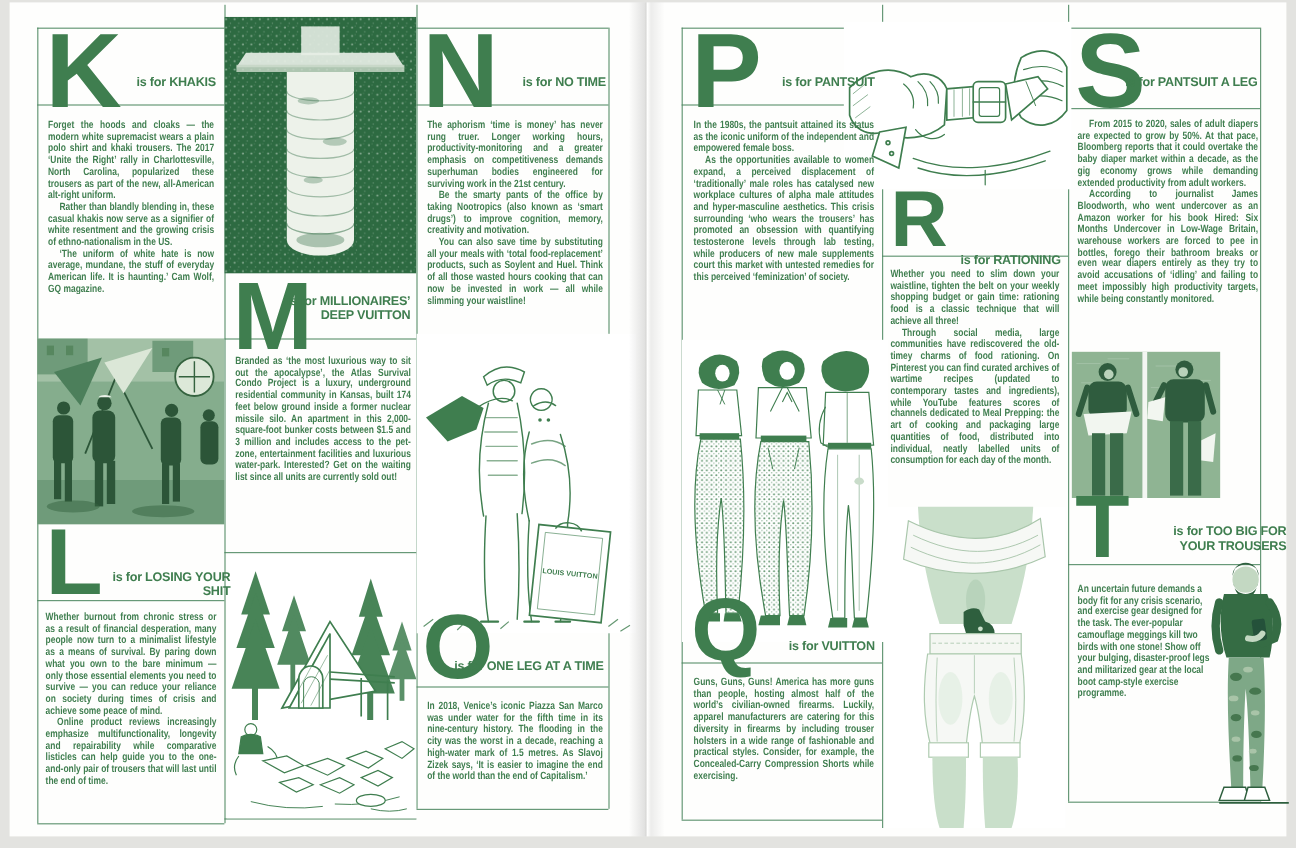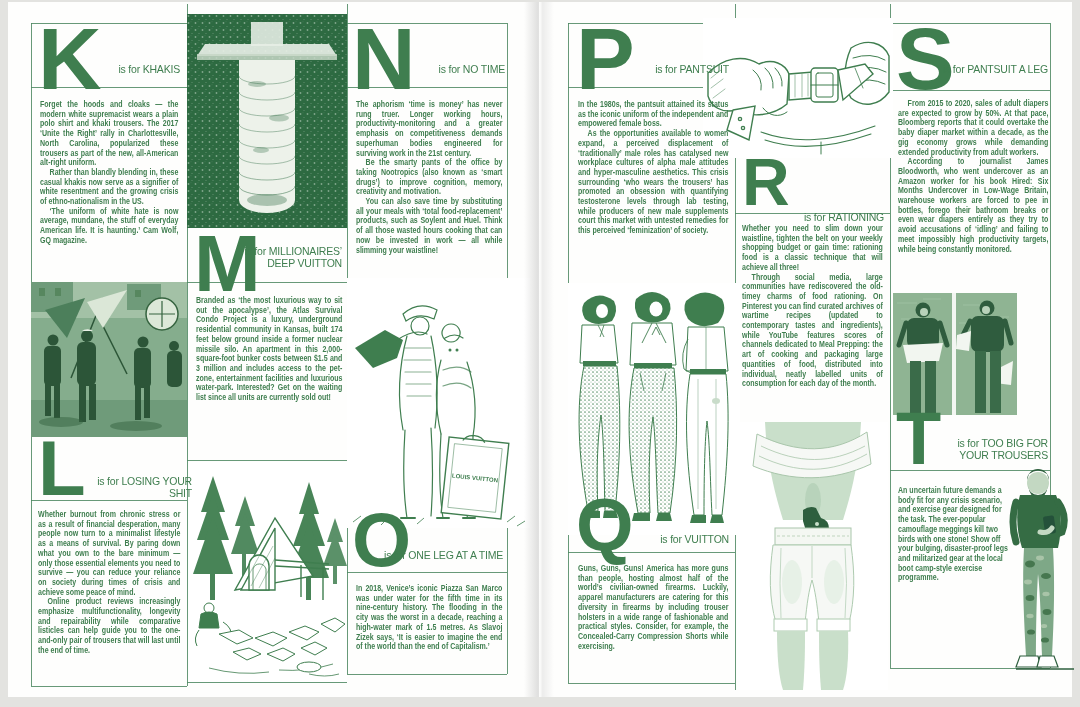--- a/index.html
+++ b/index.html
@@ -6,40 +6,40 @@
   .canvas{position:relative;width:1080px;height:707px;background:#e3e3e0;overflow:hidden;
           font-family:"Liberation Sans",sans-serif;}
   .page{position:absolute;top:2px;height:695px;background:#fefefd;}
   .page-left{left:8px;width:530px;}
   .page-right{left:538px;width:534px;}
   .fold{position:absolute;top:2px;left:524px;width:30px;height:695px;
         background:linear-gradient(90deg,rgba(0,0,0,0) 0%,rgba(80,80,80,.18) 48%,rgba(255,255,255,0) 52%,rgba(0,0,0,.07) 62%,rgba(0,0,0,0) 100%);}
   .rule{position:absolute;background:#4c8760;opacity:.85;}
   .hr{height:1px;} .vr{width:1px;}
   .letter{position:absolute;color:#3f7e4f;font-weight:bold;line-height:.74;letter-spacing:-2px;}
-  .isfor{position:absolute;color:#3f7e4f;font-weight:normal;font-size:10.5px;line-height:11.5px;
+  .isfor{position:absolute;color:#3f7e4f;font-weight:bold;font-size:10.5px;line-height:11.5px;
          letter-spacing:-0.2px;text-align:right;}
   .body{position:absolute;color:#3f7e4f;font-weight:bold;font-size:8.8px;line-height:9.7px;
         text-align:justify;transform:scaleX(.8);transform-origin:left top;letter-spacing:0;}
   .body p{margin:0;}
   .body p.indent{text-indent:12px;}
   .body.rag{text-align:left;}
   .img{position:absolute;}
   
   .lt-k{left:38px;top:26px;font-size:88px;}   .lt-n{left:352px;top:26px;font-size:88px;}
   .lt-p{left:576px;top:26px;font-size:88px;}  .lt-s{left:896px;top:26px;font-size:88px;}
   .lt-m{left:194px;top:234px;font-size:80px;} .lt-l{left:38px;top:440px;font-size:78px;}
   .lt-o{left:352px;top:512px;font-size:76px;} .lt-q{left:576px;top:498px;font-size:74px;}
   .lt-r{left:742px;top:158px;font-size:66px;} .lt-t{left:896px;top:412px;font-size:74px;}
   
   .if-k{left:80px;top:64px;width:100px;}  .if-n{left:395px;top:64px;width:110px;}
   .if-p{left:620px;top:64px;width:109px;} .if-s{left:930px;top:64px;width:118px;}
   .if-m{left:230px;top:246px;width:112px;}.if-l{left:72px;top:476px;width:120px;}
   .if-o{left:373px;top:550px;width:130px;}.if-q{left:620px;top:534px;width:109px;}
-  .if-r{left:775px;top:192px;width:109px;margin-top:20px;}.if-t{left:936px;top:438px;width:112px;}
+  .if-r{left:775px;top:192px;width:109px;margin-top:20px;}.if-t{left:960px;top:438px;width:112px;}
   
   .bd-k{left:40px;top:100px;width:173px;}  .bd-n{left:356px;top:100px;width:183px;}
   .bd-m{left:196px;top:296px;width:183px;} .bd-l{left:38px;top:510px;width:178px;}
   .bd-o{left:356px;top:584px;width:183px;} .bd-p{left:578px;top:100px;width:188px;}
   .bd-r{left:742px;top:224px;width:176px;} .bd-s{left:898px;top:99px;width:188px;}
   .bd-q{left:578px;top:564px;width:188px;} .bd-t{left:898px;top:486px;width:138px;}
 </style>
 </head>
 <body>
 

